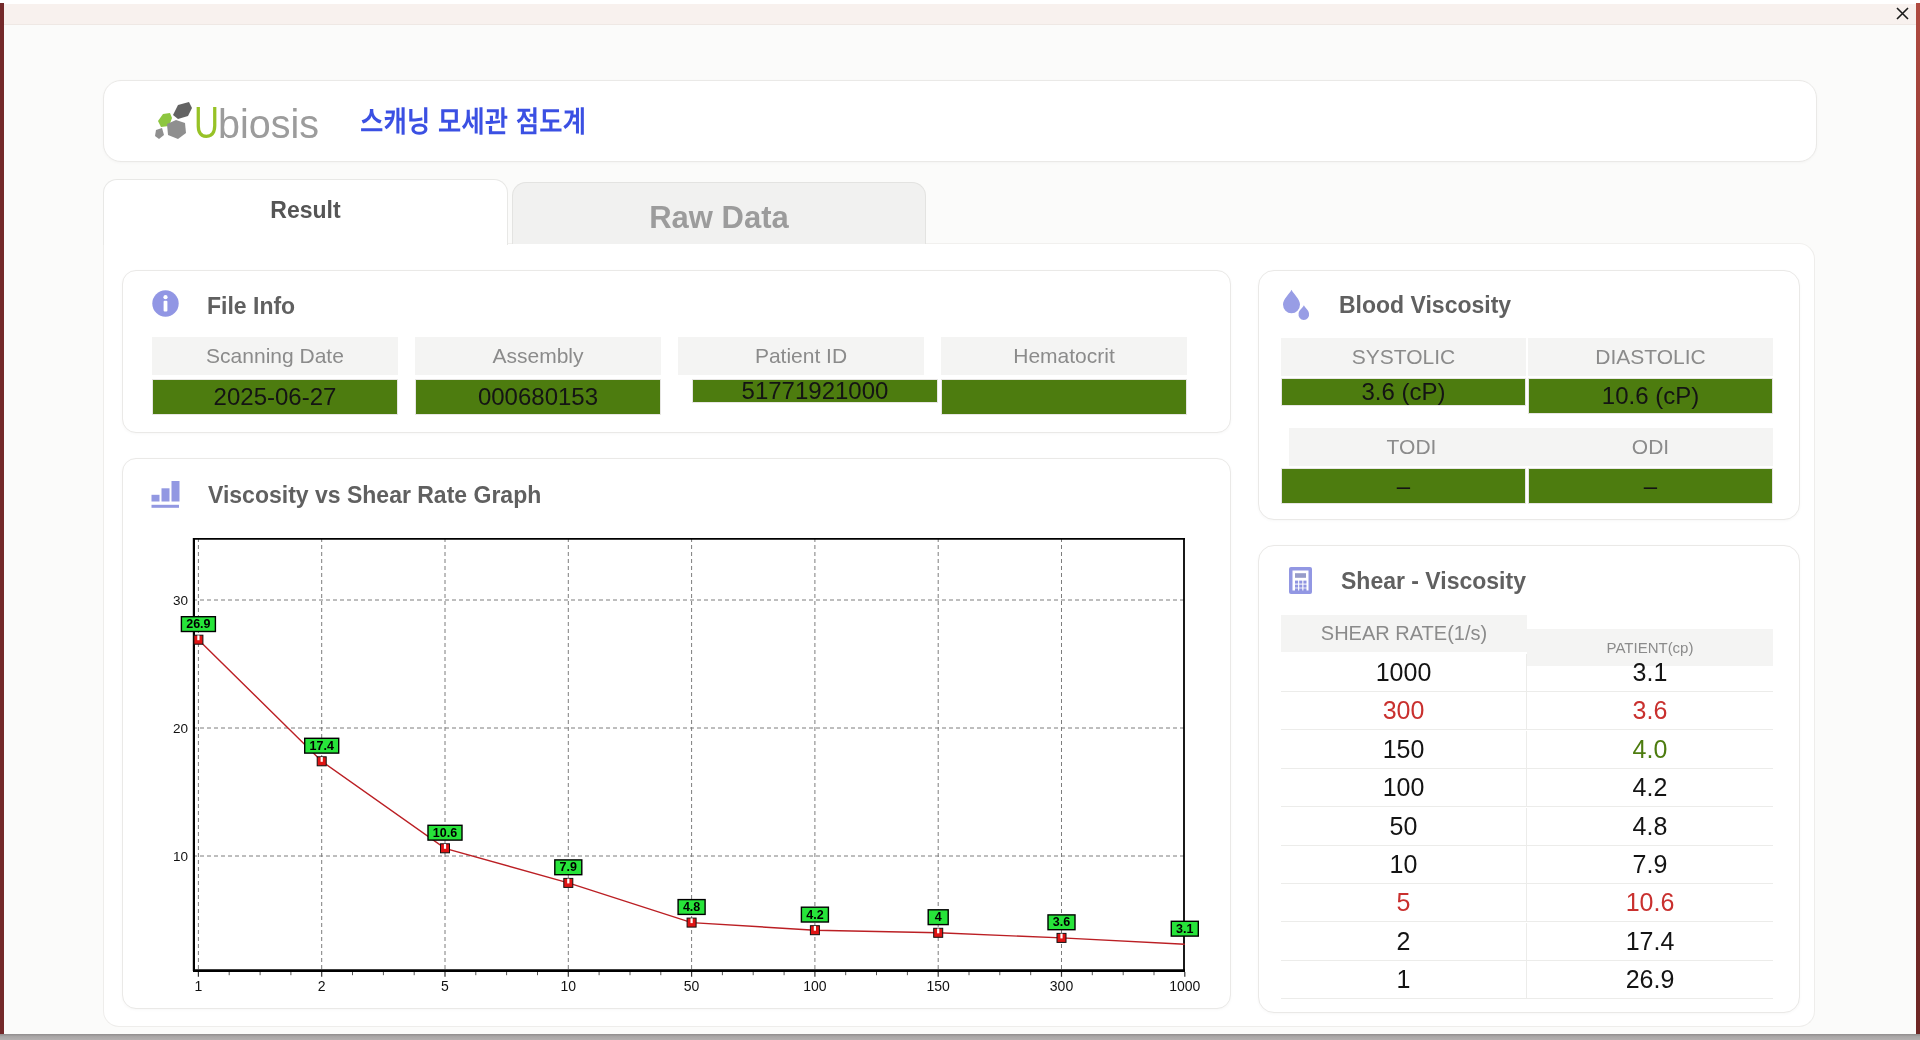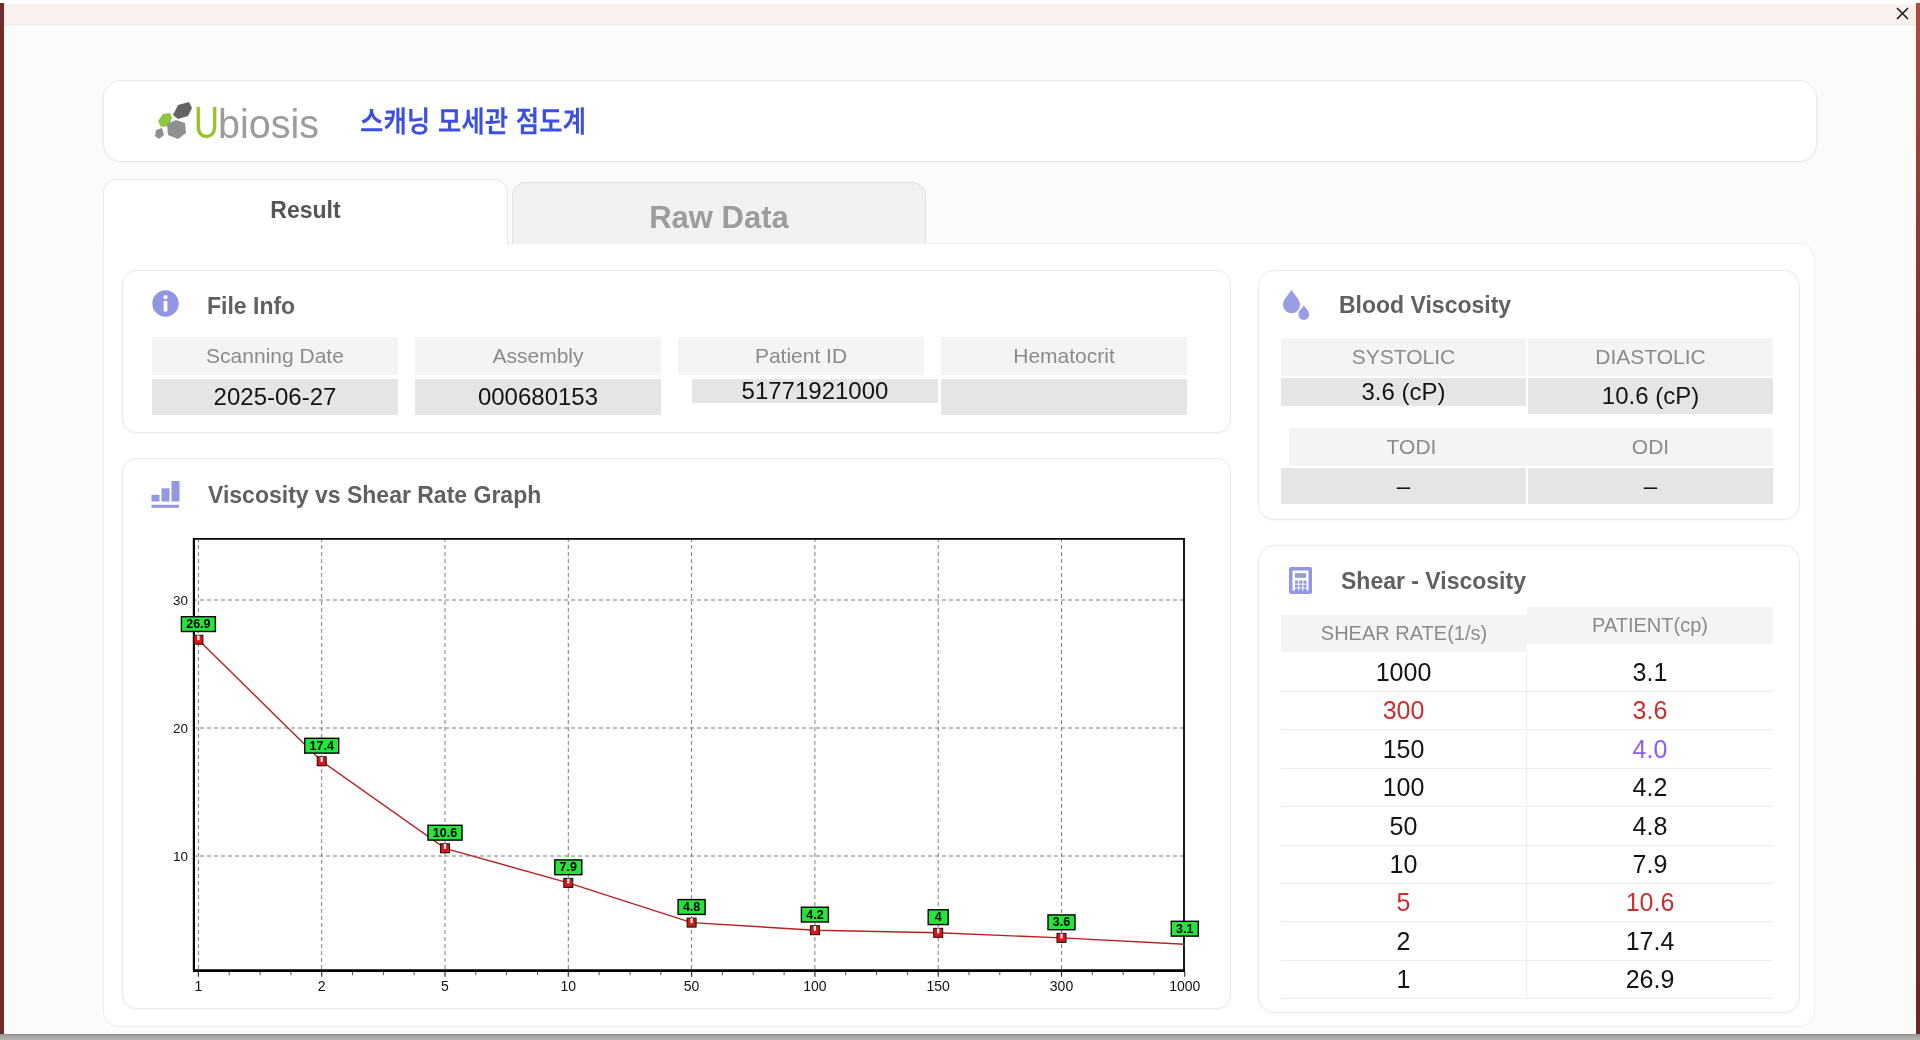--- a/index.html
+++ b/index.html
@@ -1,21 +1,21 @@
 <!DOCTYPE html>
 <html><head><meta charset="utf-8">
 <style>
 * { margin:0; padding:0; box-sizing:border-box; }
 html,body { width:1920px; height:1040px; overflow:hidden; }
 body { font-family:"Liberation Sans",sans-serif; background:#fbfbfa; position:relative; }
 .abs { position:absolute; }
 .card { position:absolute; background:#fff; border:1px solid #eae9e7; border-radius:14px; box-shadow:0 1px 3px rgba(0,0,0,.03); }
 .sect-title { font-size:23px; font-weight:bold; color:#606060;margin-left:16px; }
 .hcell { position:absolute; background:#f4f4f3; color:#8b8b8b; font-size:21px; display:flex; align-items:center; justify-content:center; }
-.vcell { position:absolute; background:#e5e5e5; border:1px solid #e7e6e4; color:#141414; font-size:24px; display:flex; align-items:center; justify-content:center; }
+.vcell { position:absolute; background:#4d7c0f; border:1px solid #e7e6e4; color:#141414; font-size:24px; display:flex; align-items:center; justify-content:center; }
 </style></head>
 <body>
 
 <div class="abs" style="left:0;top:0;width:1920px;height:24px;background:#fff;"></div>
 <div class="abs" style="left:3px;top:4px;right:4px;height:21px;background:#f8f1ee;border-bottom:1px solid #efe8e4;"></div>
 <svg class="abs" style="left:1895px;top:6px;" width="15" height="15" viewBox="0 0 15 15">
     <path d="M2 2 L13 13 M13 2 L2 13" stroke="#1b1b1b" stroke-width="1.6"></path>
   </svg>
 <div class="abs" style="left:0;top:3px;width:3.5px;height:1031px;background:#74292a;"></div>
 <div class="abs" style="right:0;top:3px;width:4px;height:1031px;background:linear-gradient(#b04a40,#7a2b28 40%,#6e2624);"></div>
@@ -205,27 +205,27 @@
       <rect x="6" y="17.6" width="3.1" height="3"></rect>
         <rect x="10.2" y="17.6" width="3.1" height="3"></rect>
         <rect x="14.4" y="17.6" width="3.1" height="3"></rect>
       <rect x="6" y="21.4" width="3.1" height="2.6"></rect>
         <rect x="10.2" y="21.4" width="3.1" height="2.6"></rect>
         <rect x="14.4" y="21.4" width="3.1" height="2.6"></rect>
     </g>
   </svg>
   <div class="abs sect-title" style="left:66px;top:22px;">Shear - Viscosity</div>
   <div class="hcell" style="left:22px;top:69px;width:246px;height:37px;font-size:20px;">SHEAR RATE(1/s)</div>
-  <div class="hcell" style="left:268px;top:61px;width:246px;height:37px;font-size:20px;">PATIENT(cp)</div>
+  <div class="hcell" style="left:268px;top:83px;width:246px;height:37px;font-size:15px;">PATIENT(cp)</div>
   <div class="abs" style="left:22px;top:108px;width:246px;height:38px;border-bottom:1px solid #ececea;border-right:1px solid #ececea;color:#141414;font-size:25px;display:flex;align-items:center;justify-content:center;">1000</div>
   <div class="abs" style="left:268px;top:108px;width:246px;height:38px;border-bottom:1px solid #ececea;color:#141414;font-size:25px;display:flex;align-items:center;justify-content:center;">3.1</div>
   <div class="abs" style="left:22px;top:146px;width:246px;height:38px;border-bottom:1px solid #ececea;border-right:1px solid #ececea;color:#c9302e;font-size:25px;display:flex;align-items:center;justify-content:center;">300</div>
   <div class="abs" style="left:268px;top:146px;width:246px;height:38px;border-bottom:1px solid #ececea;color:#c9302e;font-size:25px;display:flex;align-items:center;justify-content:center;">3.6</div>
   <div class="abs" style="left:22px;top:185px;width:246px;height:38px;border-bottom:1px solid #ececea;border-right:1px solid #ececea;color:#141414;font-size:25px;display:flex;align-items:center;justify-content:center;">150</div>
-  <div class="abs" style="left:268px;top:185px;width:246px;height:38px;border-bottom:1px solid #ececea;color:#8b5cf6;font-size:25px;display:flex;align-items:center;justify-content:center;">4.0</div>
+  <div class="abs" style="left:268px;top:185px;width:246px;height:38px;border-bottom:1px solid #ececea;color:#4d7c0f;font-size:25px;display:flex;align-items:center;justify-content:center;">4.0</div>
   <div class="abs" style="left:22px;top:223px;width:246px;height:38px;border-bottom:1px solid #ececea;border-right:1px solid #ececea;color:#141414;font-size:25px;display:flex;align-items:center;justify-content:center;">100</div>
   <div class="abs" style="left:268px;top:223px;width:246px;height:38px;border-bottom:1px solid #ececea;color:#141414;font-size:25px;display:flex;align-items:center;justify-content:center;">4.2</div>
   <div class="abs" style="left:22px;top:262px;width:246px;height:38px;border-bottom:1px solid #ececea;border-right:1px solid #ececea;color:#141414;font-size:25px;display:flex;align-items:center;justify-content:center;">50</div>
   <div class="abs" style="left:268px;top:262px;width:246px;height:38px;border-bottom:1px solid #ececea;color:#141414;font-size:25px;display:flex;align-items:center;justify-content:center;">4.8</div>
   <div class="abs" style="left:22px;top:300px;width:246px;height:38px;border-bottom:1px solid #ececea;border-right:1px solid #ececea;color:#141414;font-size:25px;display:flex;align-items:center;justify-content:center;">10</div>
   <div class="abs" style="left:268px;top:300px;width:246px;height:38px;border-bottom:1px solid #ececea;color:#141414;font-size:25px;display:flex;align-items:center;justify-content:center;">7.9</div>
   <div class="abs" style="left:22px;top:338px;width:246px;height:38px;border-bottom:1px solid #ececea;border-right:1px solid #ececea;color:#c9302e;font-size:25px;display:flex;align-items:center;justify-content:center;">5</div>
   <div class="abs" style="left:268px;top:338px;width:246px;height:38px;border-bottom:1px solid #ececea;color:#c9302e;font-size:25px;display:flex;align-items:center;justify-content:center;">10.6</div>
   <div class="abs" style="left:22px;top:377px;width:246px;height:38px;border-bottom:1px solid #ececea;border-right:1px solid #ececea;color:#141414;font-size:25px;display:flex;align-items:center;justify-content:center;">2</div>
   <div class="abs" style="left:268px;top:377px;width:246px;height:38px;border-bottom:1px solid #ececea;color:#141414;font-size:25px;display:flex;align-items:center;justify-content:center;">17.4</div>

